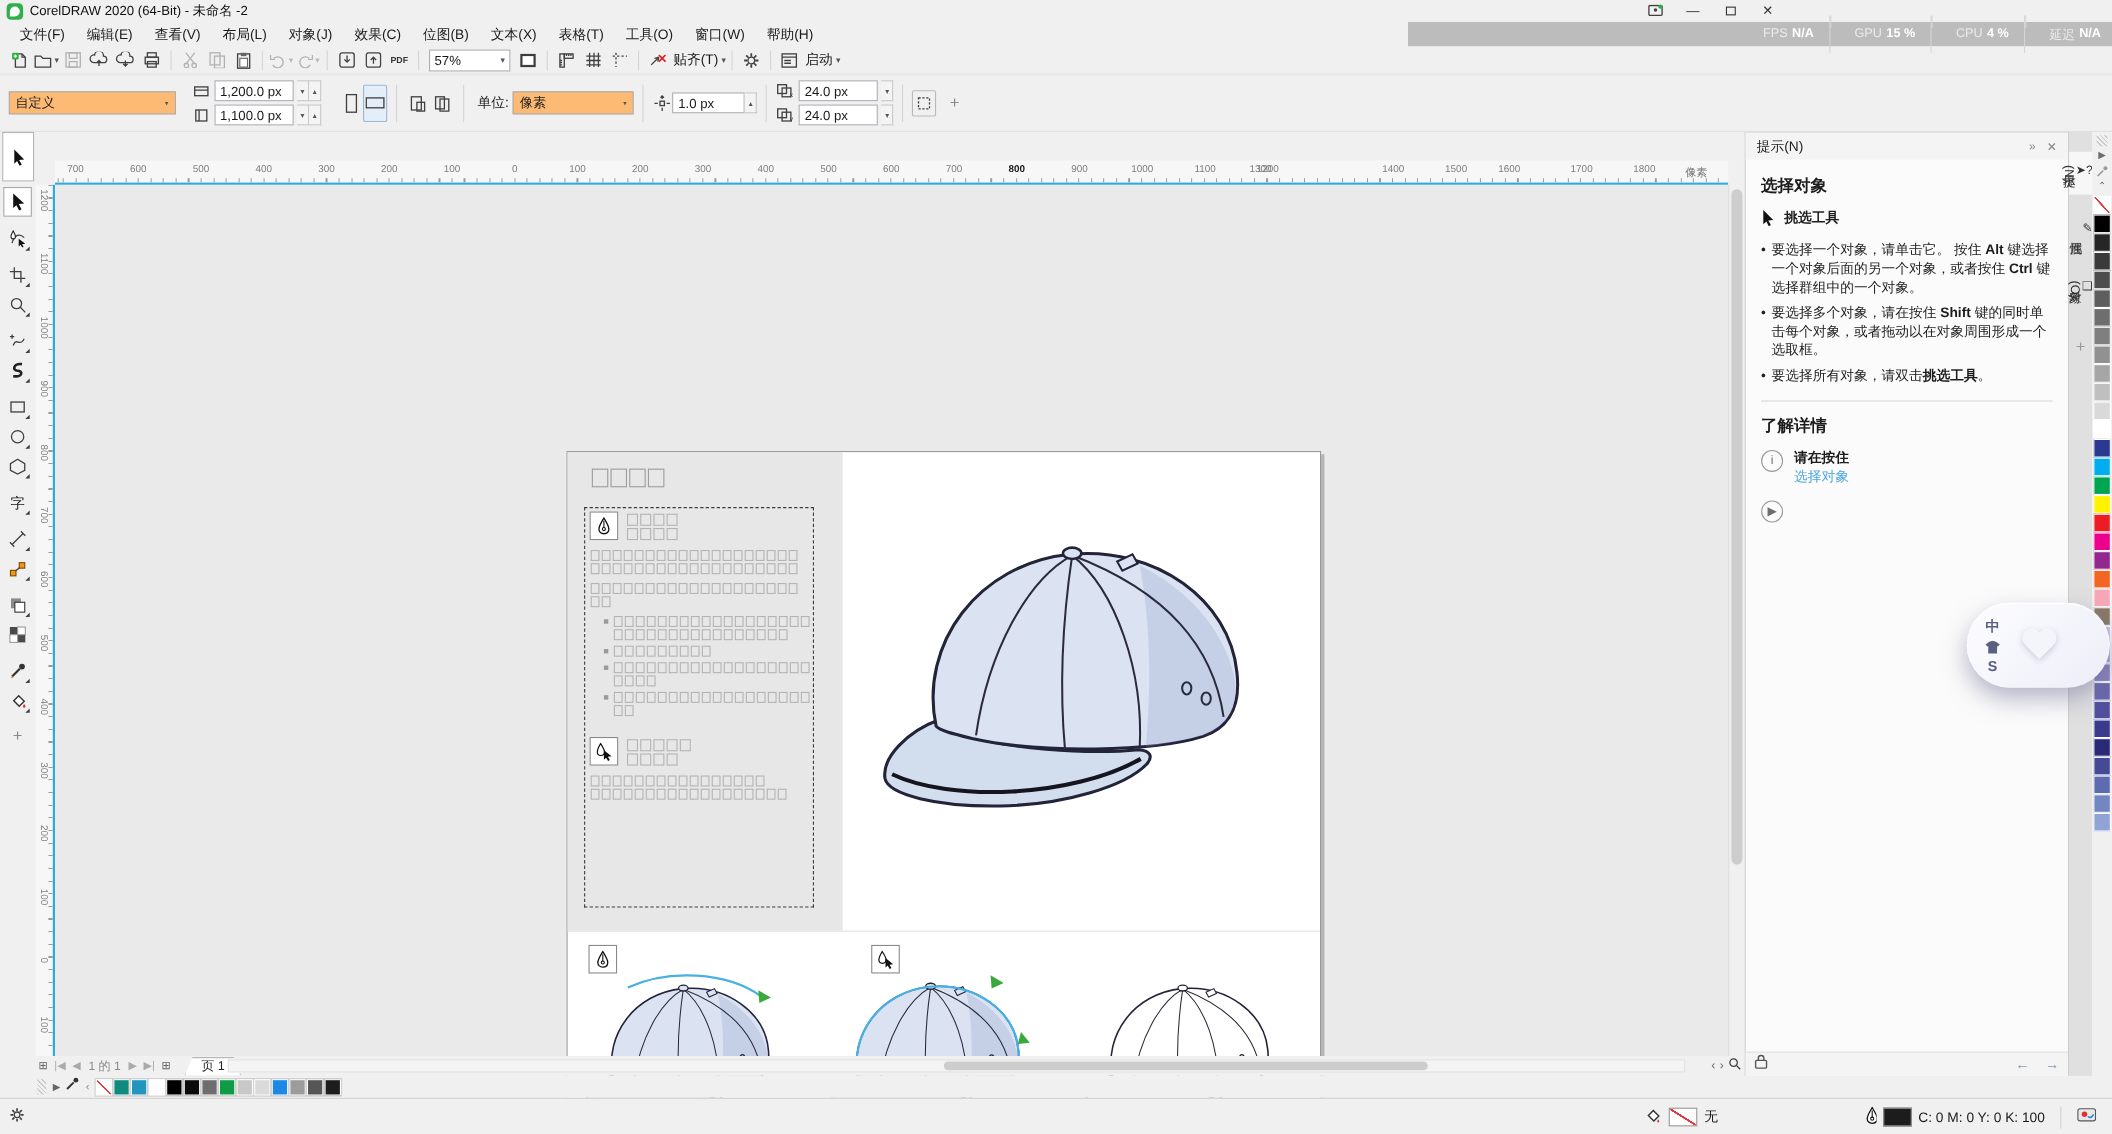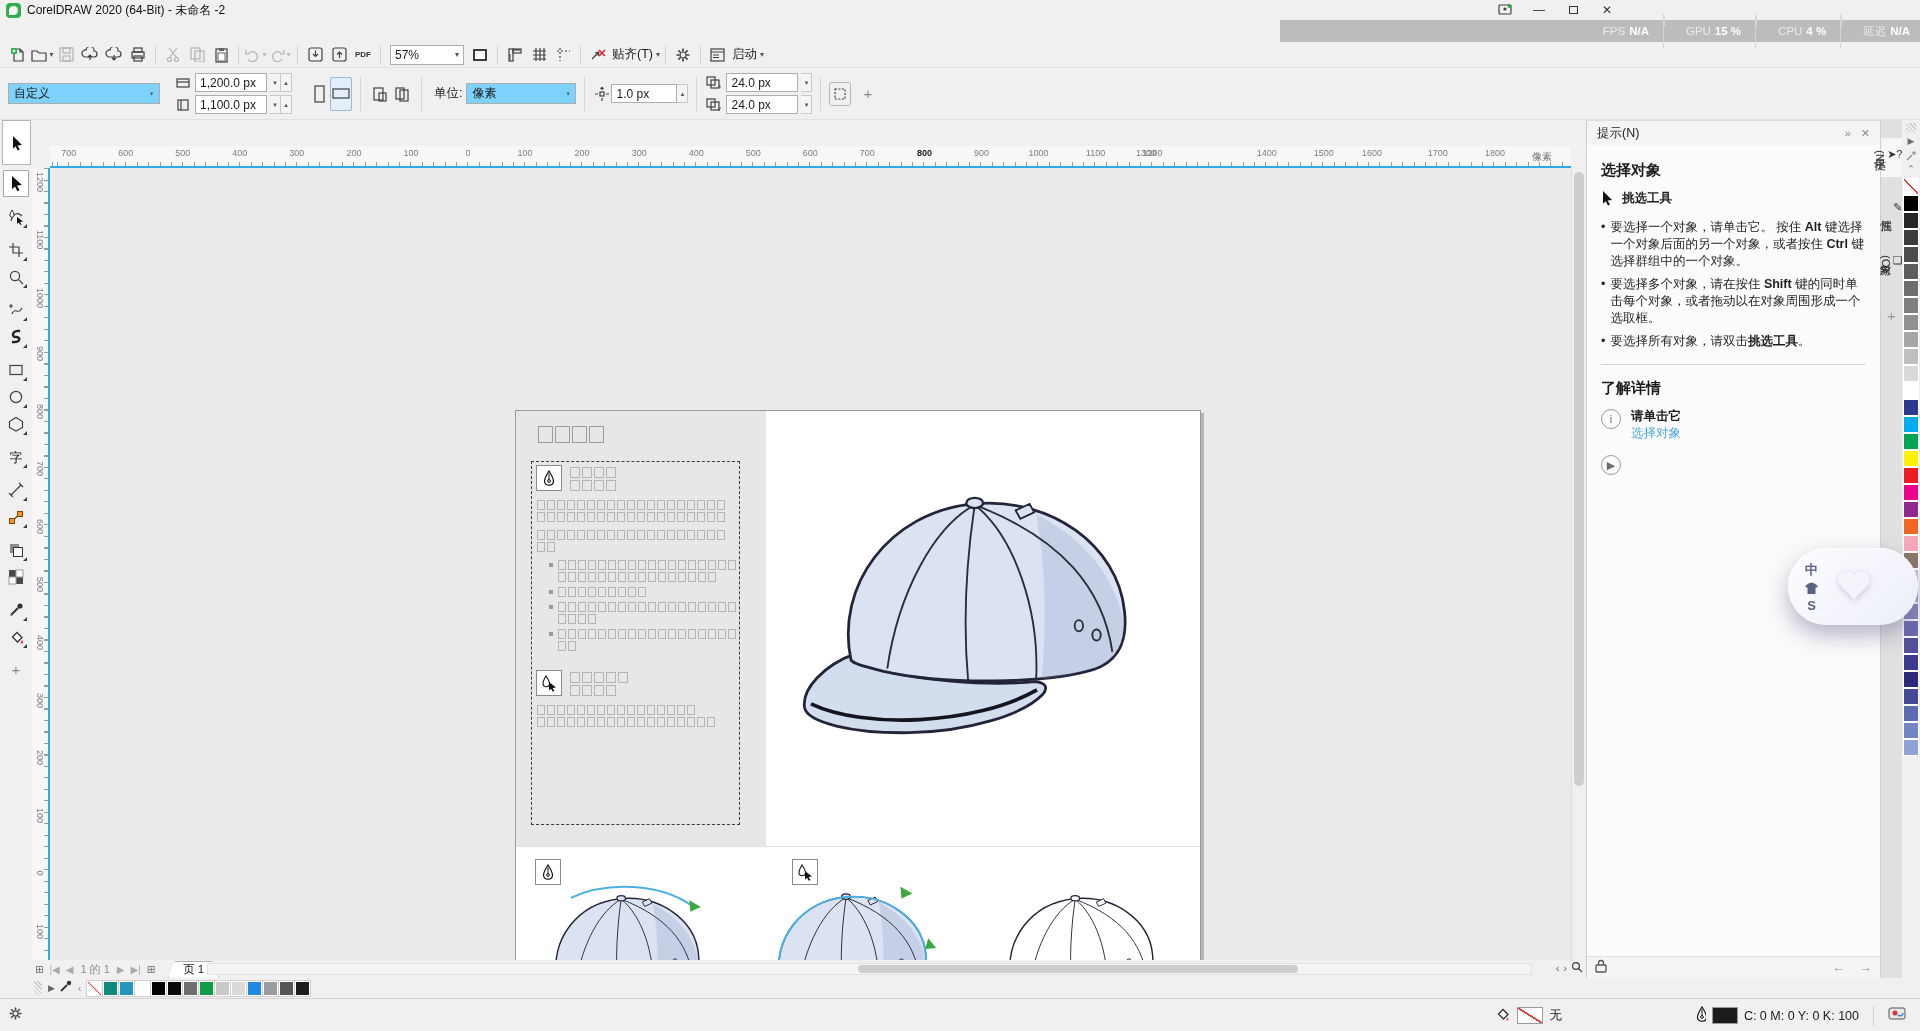--- a/index.html
+++ b/index.html
@@ -28,21 +28,21 @@
   .tb{width:24px;height:22px;display:flex;align-items:center;justify-content:center;border-radius:2px;}
   .tb.dis{opacity:.35;}
   .tsep{width:1px;height:18px;background:#d5d5d5;margin:0 5px;}
   .caret{font-size:8px;color:#555;margin-left:1px;}
   .ti{stroke:#404040;fill:none;stroke-width:1.2;}
   .zoomcombo{width:74px;height:20px;border:1px solid #abadb3;background:#fff;display:flex;align-items:center;font-size:12px;padding:0 4px;justify-content:space-between;margin:0 4px;}
   .tb-label{font-size:12.5px;margin:0 2px;}
   .pdf{font-size:8px;font-weight:bold;color:#333;letter-spacing:0;}
   
   #propbar{position:absolute;left:0;top:68px;width:1920px;height:52px;display:flex;align-items:center;padding-left:8px;border-bottom:1px solid #e0e0e0;}
-  .combo{height:21px;border:1px solid #abadb3;background:#7dd3fc;display:flex;align-items:center;justify-content:space-between;font-size:12px;padding:0 5px;font-family:Liberation Mono, monospace;}
+  .combo{height:21px;border:1px solid #abadb3;background:#fdba74;display:flex;align-items:center;justify-content:space-between;font-size:12px;padding:0 5px;font-family:Liberation Mono, monospace;}
   .fld{height:19px;width:72px;border:1px solid #abadb3;background:#fff;font-size:12px;display:flex;align-items:center;padding:0 4px;}
   .spin{display:flex;}
   .spin i{width:11px;height:19px;border:1px solid #c8c8c8;border-left:none;font-size:7px;color:#555;display:flex;align-items:center;justify-content:center;font-style:normal;background:#f4f4f4;}
   .pair{display:flex;flex-direction:column;gap:3px;}
   .prow{display:flex;align-items:center;gap:3px;}
   .micon{width:18px;height:18px;display:flex;align-items:center;justify-content:center;}
   .obtn{width:22px;height:34px;display:flex;align-items:center;justify-content:center;border-radius:2px;}
   .obtn.active{border:1px solid #9ab8d4;background:#e4eef8;}
   .psep{width:1px;height:34px;background:#d5d5d5;margin:0 8px;}
   .plbl{font-size:12.5px;margin:0 4px;}
@@ -199,20 +199,34 @@
       </span>
       <span class="wb">—</span>
       <span class="wb maxi">
           <i></i>
         </span>
       <span class="wb">✕</span>
     </div>
   </div>
 
   <div id="menubar">
+    <div id="menu-items">
+        <span>文件(F)</span>
+        <span>编辑(E)</span>
+        <span>查看(V)</span>
+        <span>布局(L)</span>
+        <span>对象(J)</span>
+        <span>效果(C)</span>
+        <span>位图(B)</span>
+        <span>文本(X)</span>
+        <span>表格(T)</span>
+        <span>工具(O)</span>
+        <span>窗口(W)</span>
+        <span>帮助(H)</span>
+      </div>
     <div id="perf">
         <span class="pl">FPS</span>
         <span class="pv">N/A</span>
         <span class="psep">|</span>
         <span class="pl">GPU</span>
         <span class="pv">15 %</span>
         <span class="psep">|</span>
         <span class="pl">CPU</span>
         <span class="pv">4 %</span>
         <span class="psep">|</span>
@@ -1102,21 +1116,21 @@
           <li>
             <span class="dot">•</span>
             <span><span>要选择所有对象，请双击</span><b>挑选工具</b><span>。</span></span>
           </li>
         </ul>
       <div class="pdiv"></div>
       <h1>了解详情</h1>
       <div class="lrow">
         <span class="cicon">i</span>
         <div>
-          <b>请单击它</b><br>
+          <b>请在按住</b><br>
           <span class="link">选择对象</span>
         </div>
       </div>
       <div class="lrow">
         <span class="cicon">▶</span>
       </div>
     </div>
     <div class="pfoot">
       <span><svg width="12" height="14">
             <rect x="1" y="6" width="10" height="7" rx="1" fill="none" stroke="#555" stroke-width="1.3"></rect>

